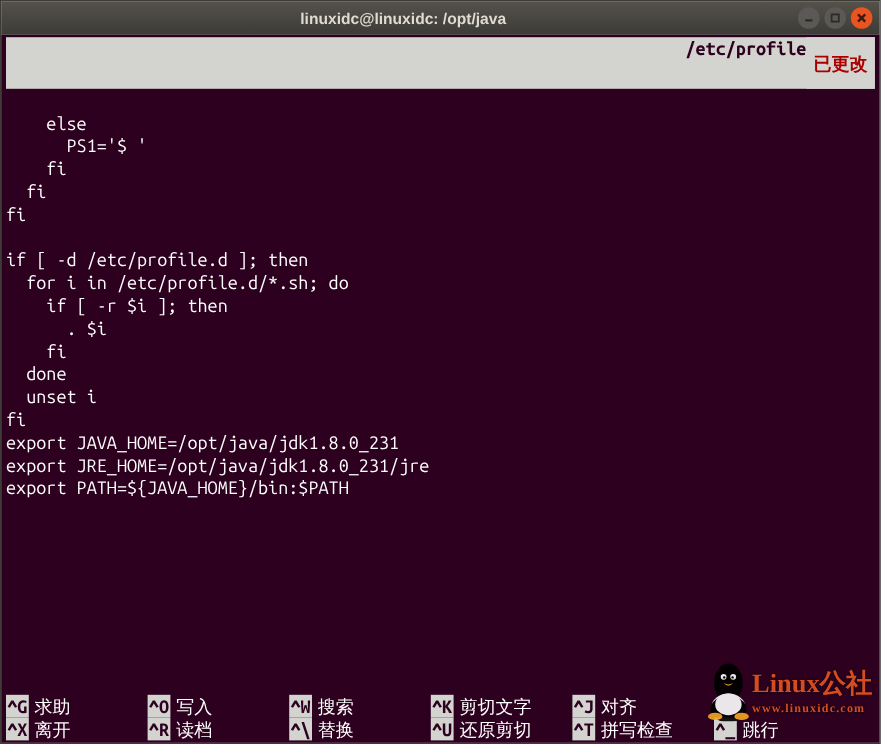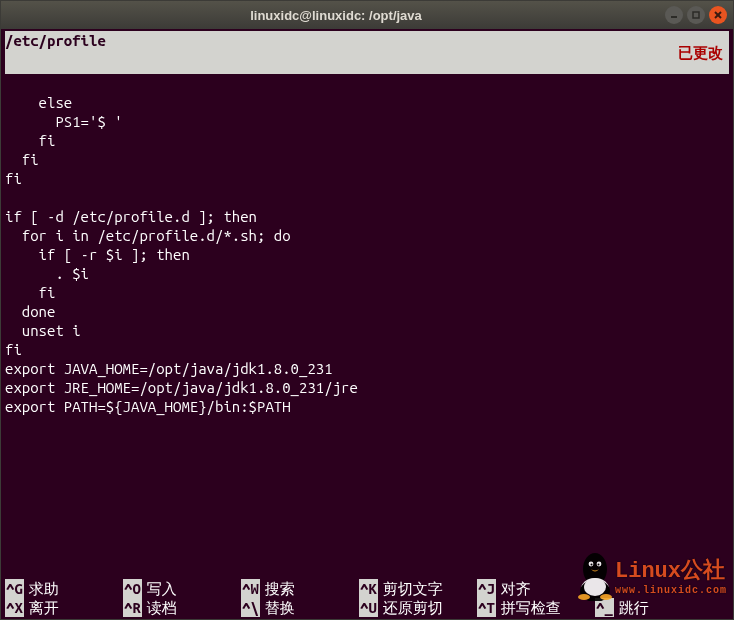--- a/index.html
+++ b/index.html
@@ -10,31 +10,31 @@
 .wbtns{display:flex;gap:4px}
 .wbtn{width:18px;height:18px;border-radius:9px;display:flex;align-items:center;justify-content:center;font-size:10px;cursor:pointer}
 .wbtn.min{background:#5a5955;color:#2c2b27}
 .wbtn.max{background:#5a5955;color:#2c2b27}
 .wbtn.close{background:#e95420;color:#3a1a10}
 .menubar{height:28px;background:#3d3a36;display:flex;align-items:center;padding:0 4px;gap:0;font-size:13px;color:#dfdbd2}
 .mitem{padding:4px 8px;cursor:pointer}
 .termwrap{flex:1;background:#2c001e;padding:2px 4px 2px 4px;overflow:hidden;position:relative}
 .statusbar{background:#d3d3cf;color:#2c001e;display:flex;font-family:"Ubuntu Mono","DejaVu Sans Mono",monospace;font-size:15px;line-height:19px;font-weight:bold}
 .status-left{padding-left:4px}
-.status-center{flex:1;text-align:left}
+.status-center{flex:1;text-align:right}
 .status-right{background:#d3d3cf;color:#aa0000;padding:12px 6px}
 .editor{font-family:"Ubuntu Mono","DejaVu Sans Mono",monospace;font-size:15px;line-height:19px;color:#ffffff;white-space:pre;padding-top:0;padding-left:0}
 .helprows{position:absolute;bottom:2px;left:4px;right:4px;font-family:"Ubuntu Mono","DejaVu Sans Mono",monospace;font-size:15px;line-height:19px;color:#fff}
 .helprow{display:flex}
 .helpitem{display:flex;width:118px}
 .keycap{background:#d3d3cf;color:#2c001e;font-weight:bold;padding:0 1px}
 .keylabel{padding-left:5px}
 .watermark{position:absolute;right:6px;bottom:18px;opacity:0.9;display:flex;align-items:center;pointer-events:none}
 .tux{width:44px;height:52px}
-.badge{font-family:Liberation Mono, monospace;font-size:22px;font-weight:bold;color:#e95420;text-shadow:0 0 2px #000;margin-left:-2px}
+.badge{font-family:Liberation Serif, serif;font-size:22px;font-weight:bold;color:#e95420;text-shadow:0 0 2px #000;margin-left:-2px}
 .badge .sub{font-size:10px;color:#e95420;display:block;text-align:left;letter-spacing:1px}
 .badge .cn{color:#e95420}
 </style>
 </head>
 <body>
 
 <div class="window">
   <div class="titlebar">
     <span class="title-text">linuxidc@linuxidc: /opt/java</span>
     <div class="wbtns">

